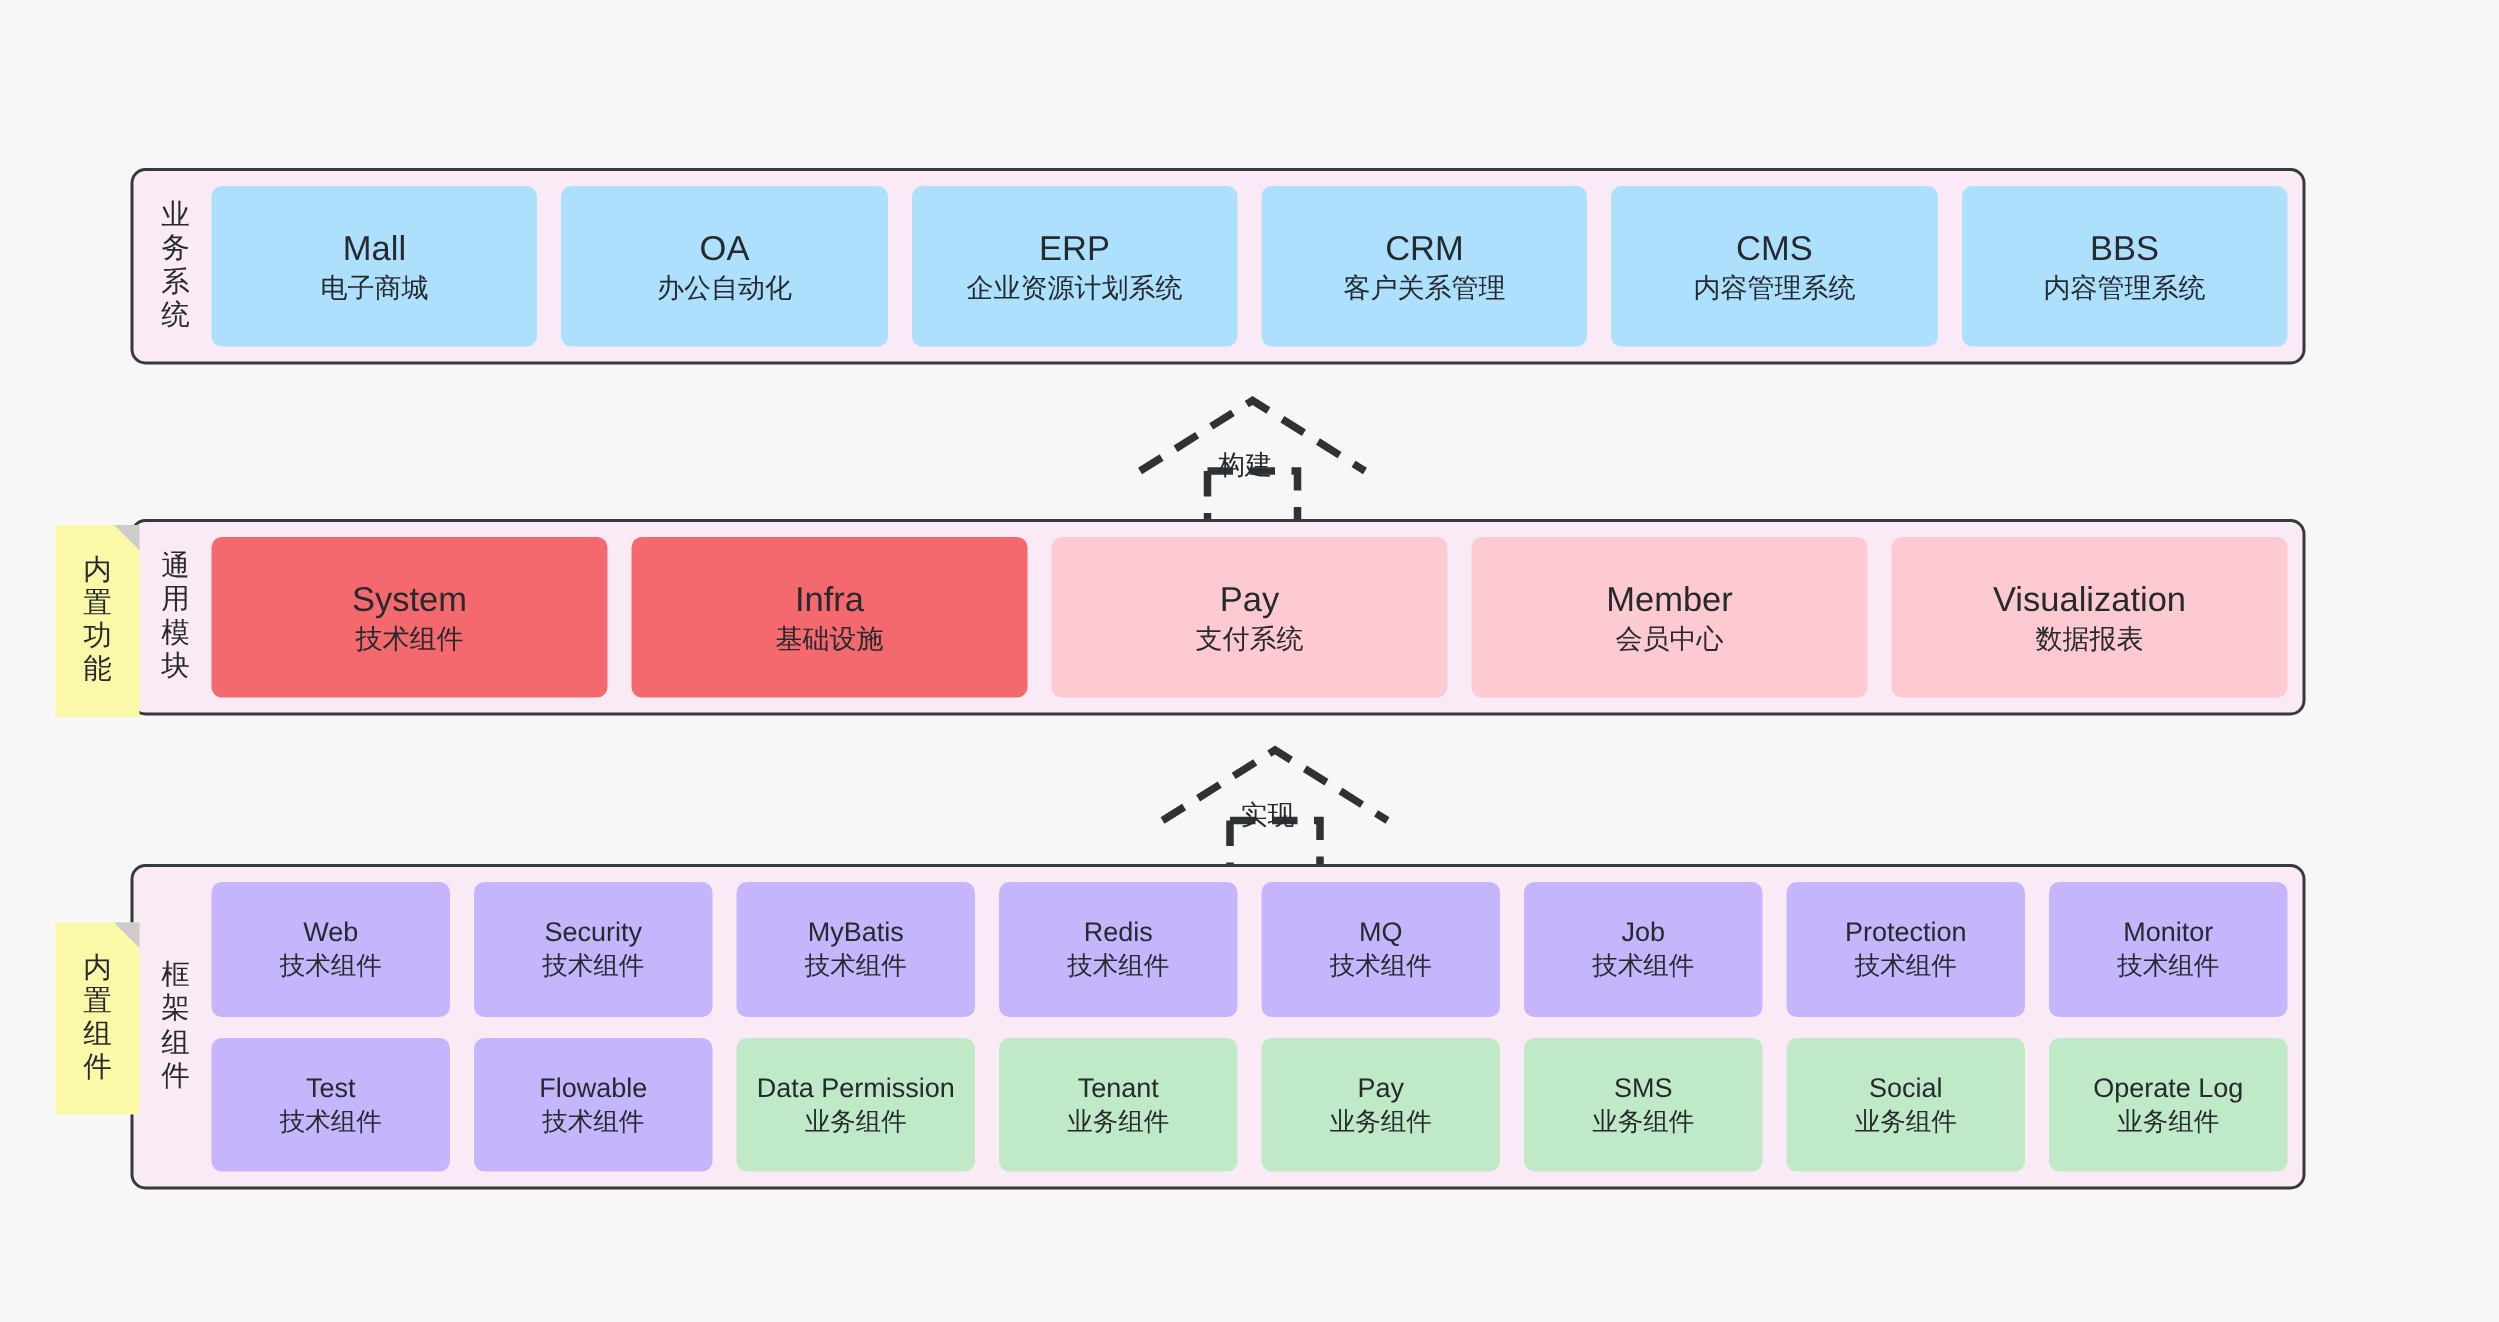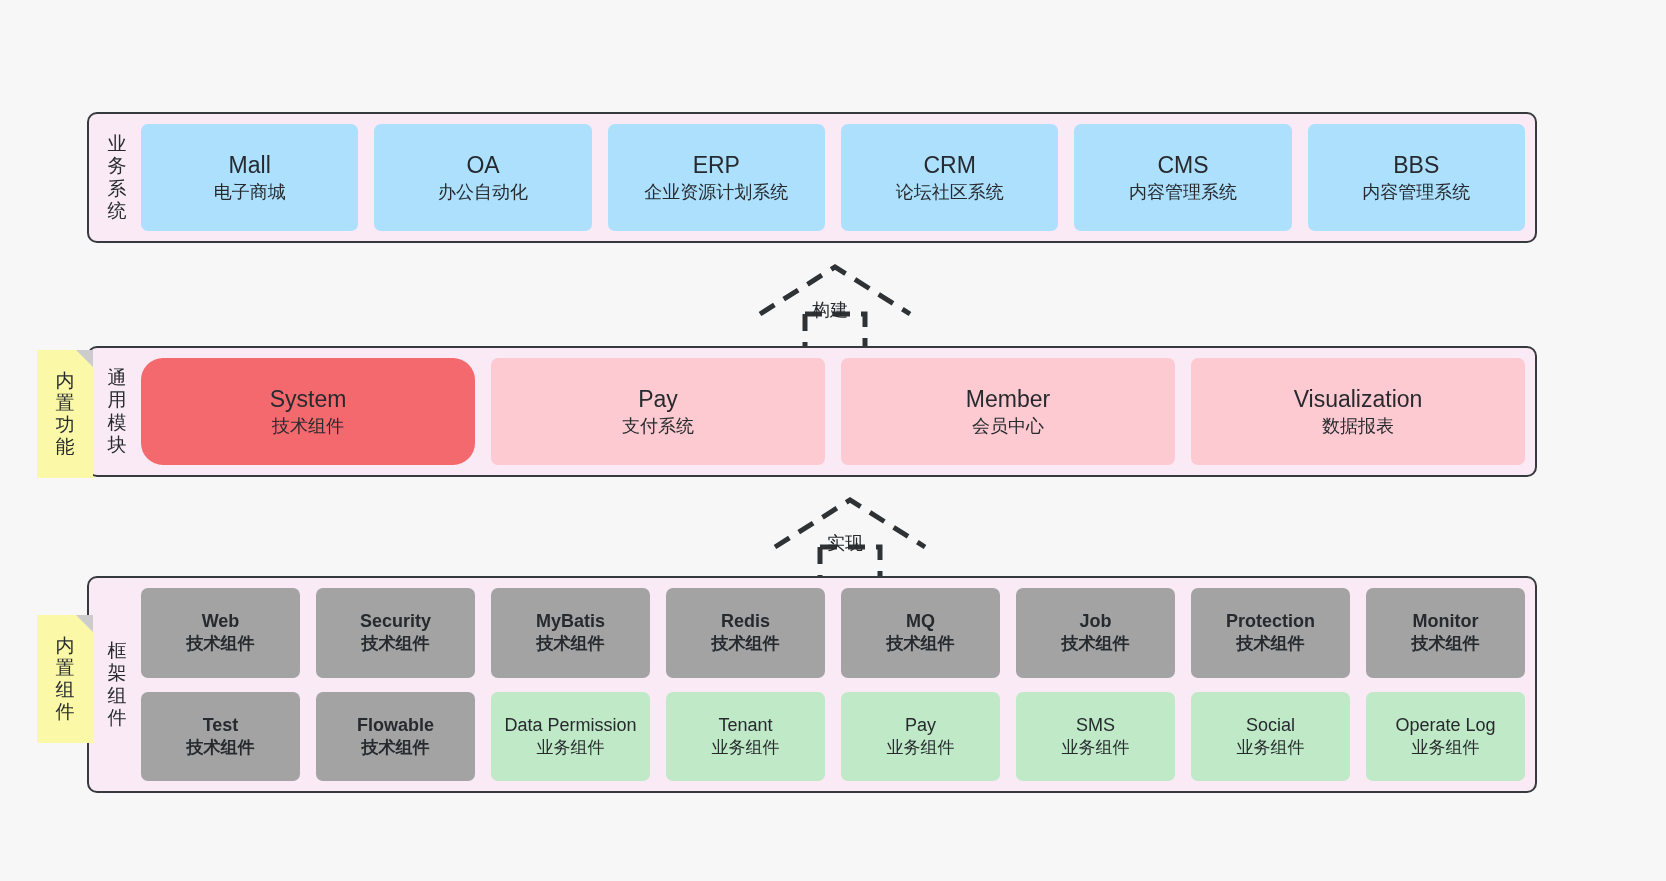--- a/index.html
+++ b/index.html
@@ -67,23 +67,23 @@
     color: #262a2e;
     line-height: 1.28;
     padding: 4px 6px;
   }
   .box .en { font-size: 23px; }
   .box .cn { font-size: 18px; }
   .box.small .en { font-size: 18px; }
   .box.small .cn { font-size: 17px; }
 
   .c-blue      { background: #ace0fd; }
-  .c-red       { background: #f4696e; border-radius: 22px; }
+  .c-red       { background: #f4696e; }
   .c-pink      { background: #fccad0; }
-  .c-green     { background: #a3a3a3; font-weight: bold; }
+  .c-green     { background: #c4b5fd; }
   .c-lightgreen{ background: #bfe9c7; }
 
   
   .note {
     position: absolute;
     width: 56px;
     background: #fbf8a8;
     color: #262a2e;
     font-size: 19px;
     line-height: 1.17;
@@ -136,21 +136,21 @@
         <div class="cn">办公自动化</div>
       </div>
 
       <div class="box c-blue">
         <div class="en">ERP</div>
         <div class="cn">企业资源计划系统</div>
       </div>
 
       <div class="box c-blue">
         <div class="en">CRM</div>
-        <div class="cn">论坛社区系统</div>
+        <div class="cn">客户关系管理</div>
       </div>
 
       <div class="box c-blue">
         <div class="en">CMS</div>
         <div class="cn">内容管理系统</div>
       </div>
 
       <div class="box c-blue">
         <div class="en">BBS</div>
         <div class="cn">内容管理系统</div>
@@ -180,20 +180,24 @@
 用
 模
 块</div>
     <div class="boxes">
 
       <div class="box c-red">
         <div class="en">System</div>
         <div class="cn">技术组件</div>
       </div>
 
+      <div class="box c-red">
+        <div class="en">Infra</div>
+        <div class="cn">基础设施</div>
+      </div>
 
 
       <div class="box c-pink">
         <div class="en">Pay</div>
         <div class="cn">支付系统</div>
       </div>
 
       <div class="box c-pink">
         <div class="en">Member</div>
         <div class="cn">会员中心</div>

